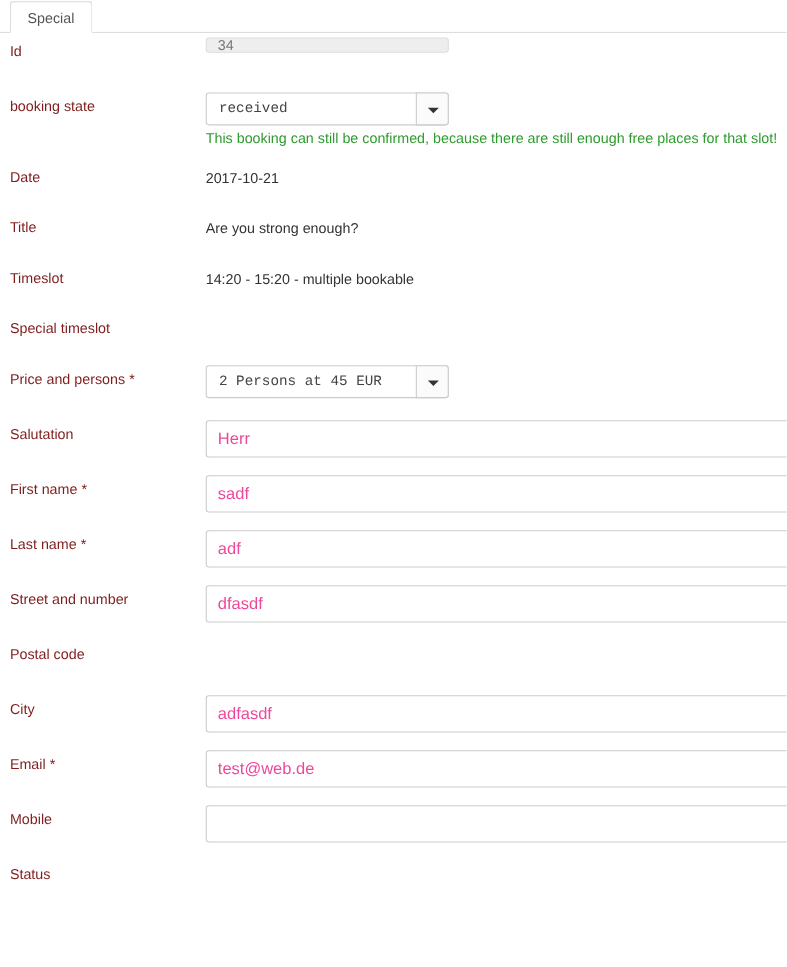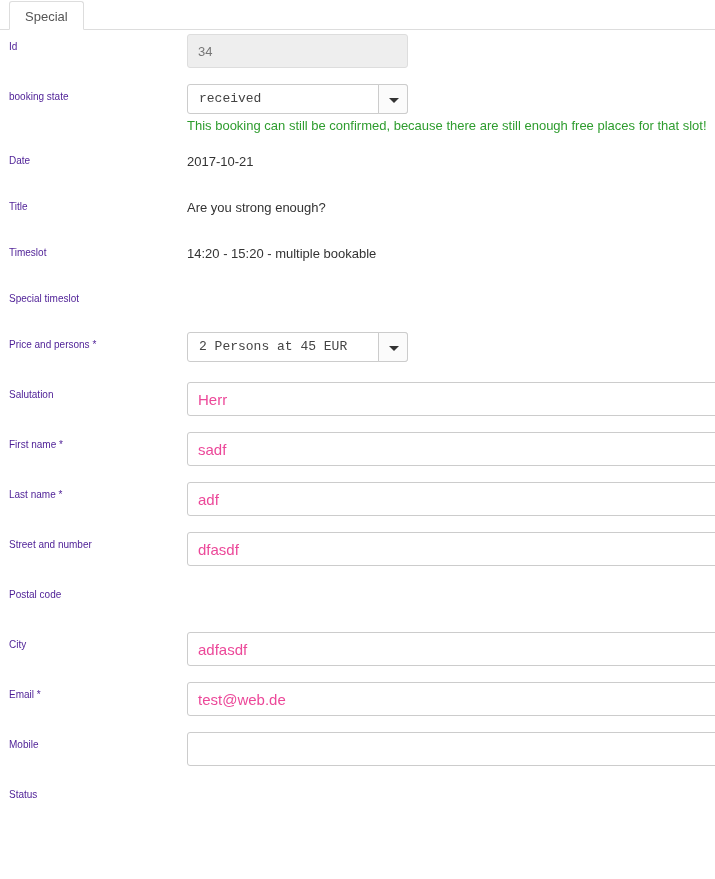--- a/index.html
+++ b/index.html
@@ -53,23 +53,23 @@
     display: flex;
     align-items: flex-start;
     min-height: 50px;
   }
   .label {
     width: 187px;
     min-width: 187px;
     box-sizing: border-box;
     padding-left: 9px;
     padding-top: 9px;
-    font-size: 10px;
+    font-size: 13px;
     line-height: 16px;
-    color: #4c1d95;
+    color: #7f1d1d;
   }
   .field {
     flex: 1;
     padding-top: 4px;
     position: relative;
   }
 
   
   .static-value {
     padding-top: 5px;
@@ -89,21 +89,21 @@
     font-size: 15px;
     line-height: 20px;
     color: #ec4899;
     background: #ffffff;
     border: 1px solid #cccccc;
     border-radius: 3px;
     outline: none;
   }
   .text-input.readonly {
     width: 221px;
-    height: 34px;
+    height: 14px;
     padding: 5px 10px;
     font-size: 13px;
     color: #777777;
     background: #eeeeee;
     border-color: #dddddd;
   }
 
   
   .select {
     position: relative;

